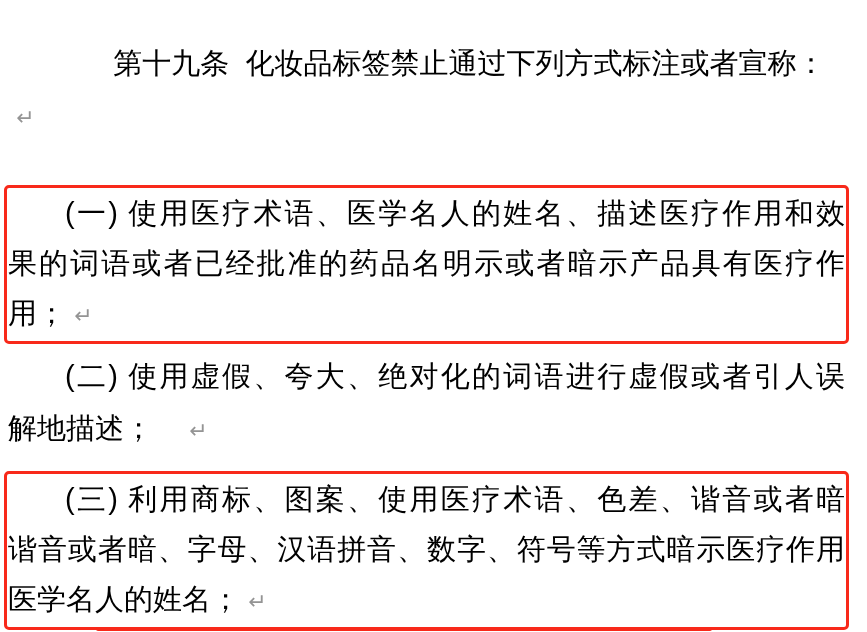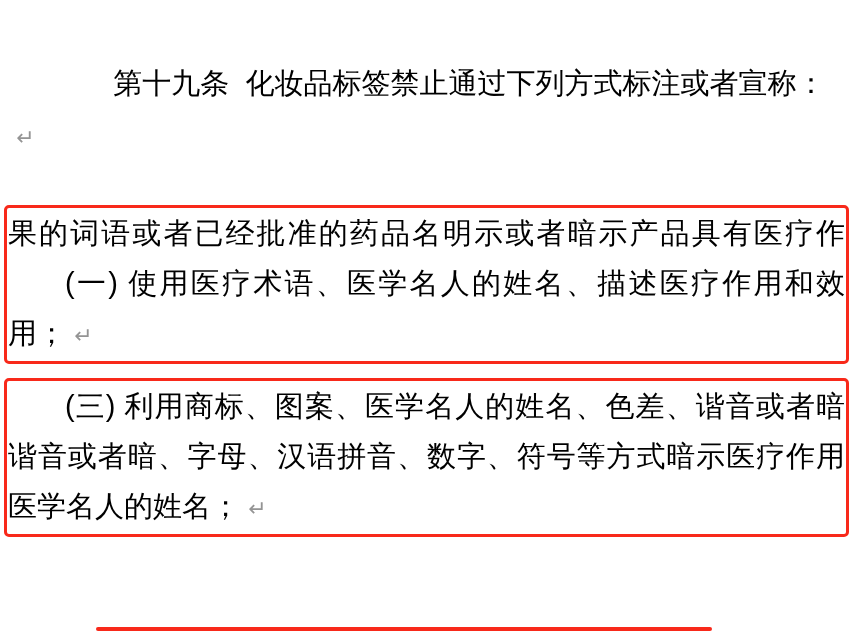--- a/index.html
+++ b/index.html
@@ -1,21 +1,21 @@
 <!DOCTYPE html>
 <html><head>
 <meta charset="utf-8">
 <style>
   html,body{margin:0;padding:0;background:#ffffff;}
   .page{
     width:867px;height:632px;position:relative;overflow:hidden;background:#ffffff;
     font-family:"Liberation Sans","DejaVu Sans",sans-serif;
     font-size:29px;color:#000000;font-weight:500;
   }
-  .content{padding:24px 22px 0 8px;}
+  .content{padding:4px 22px 0 8px;}
   .para{margin:0;}
   .heading{white-space:pre-wrap;}
   .line{line-height:52px;}
   .hl-box .line{line-height:50px;}
   .indent{padding-left:57px;}
   .fill{text-align:justify;text-align-last:justify;text-justify:inter-character;}
   .hl-box{
     border:3px solid #f8291a;border-radius:5px;
     margin:8px -4px 0 -4px;padding:0 1px;
   }
@@ -35,28 +35,32 @@
 <body>
 
 <div class="page">
   <div class="content">
 
     <p class="para heading">
       <span class="line indent"><span>第十九条  化妆品标签禁止通过下列方式标注或者宣称：</span><span class="pilcrow">↵</span></span>
     </p>
 
     <div class="hl-box box-1">
+      <div class="line indent fill">(一) 使用医疗术语、医学名人的姓名、描述医疗作用和效</div>
       <div class="line fill">果的词语或者已经批准的药品名明示或者暗示产品具有医疗作</div>
-      <div class="line indent fill">(一) 使用医疗术语、医学名人的姓名、描述医疗作用和效</div>
       <div class="line"><span>用；</span><span class="pilcrow">↵</span></div>
     </div>
 
+    <div class="para para-2">
+      <div class="line indent fill">(二) 使用虚假、夸大、绝对化的词语进行虚假或者引人误</div>
+      <div class="line"><span>解地描述；</span><span class="pilcrow gap">↵</span></div>
+    </div>
 
     <div class="hl-box box-2">
-      <div class="line indent fill">(三) 利用商标、图案、医学名人的姓名、色差、谐音或者暗</div>
+      <div class="line indent fill">(三) 利用商标、图案、使用医疗术语、色差、谐音或者暗</div>
       <div class="line fill">谐音或者暗、字母、汉语拼音、数字、符号等方式暗示医疗作用</div>
       <div class="line"><span>医学名人的姓名；</span><span class="pilcrow">↵</span></div>
     </div>
 
   </div>
 
   <div class="truncated-line"></div>
 </div>
 
 </body></html>

